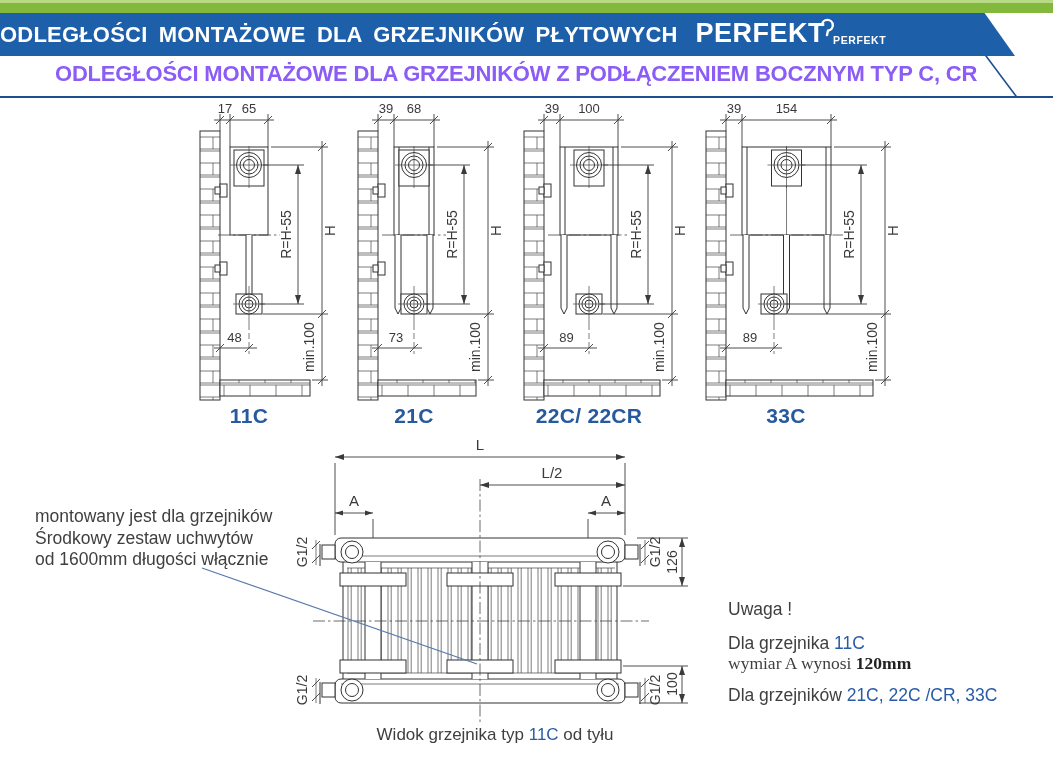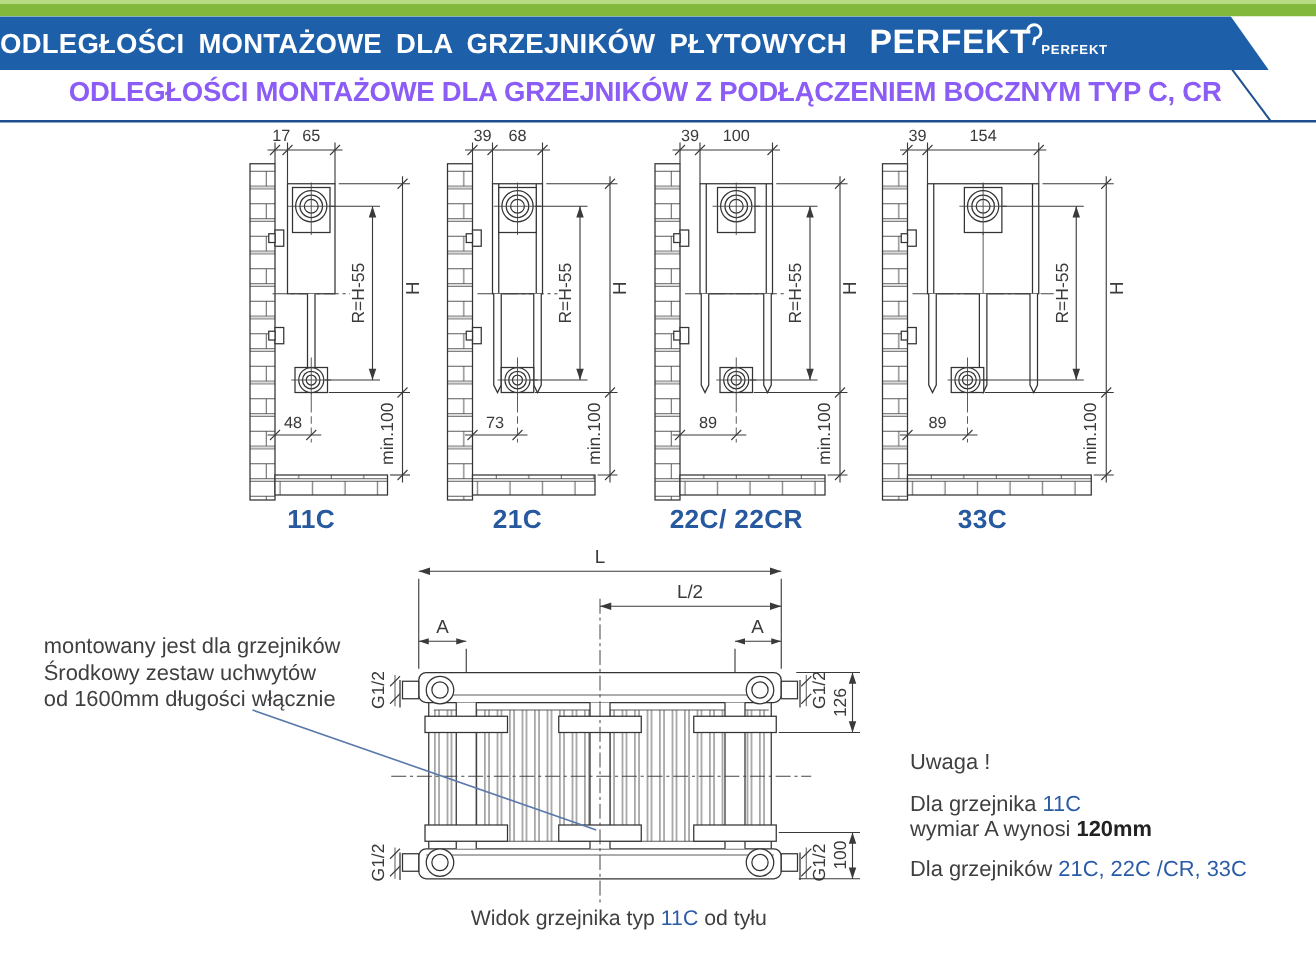--- a/index.html
+++ b/index.html
@@ -37,21 +37,21 @@
   svg .thin{stroke:#444;stroke-width:.7;fill:none;}
   svg .dim{stroke:#3a3a3a;stroke-width:.9;fill:none;}
   svg .fillb{fill:#3a3a3a;stroke:none;}
   svg .dd{stroke:#444;stroke-width:.8;stroke-dasharray:12 3 2.5 3;fill:none;}
   svg text{fill:#3a3a3a;font-family:"Liberation Sans",sans-serif;}
   
   .left-note{position:absolute;left:35px;top:506px;color:#3f3f3f;font-size:17.5px;line-height:21.5px;}
   .right-note{position:absolute;left:728px;top:599px;color:#3f3f3f;font-size:17.5px;line-height:20px;}
   .right-note p{margin:0;}
   .rn-title{margin-bottom:14px !important;}
-  .rn-gap{margin-bottom:12px !important;}
+  .rn-gap{margin-bottom:12px !important;font-family:Liberation Serif, serif;}
   .blue-type{color:#2a5ba6;}
   .bold-val{font-weight:700;color:#222;}
   .caption{position:absolute;left:285px;top:725px;width:420px;text-align:center;
     color:#3f3f3f;font-size:17px;}
 </style>
 </head>
 <body>
 
 <div class="page">
 

